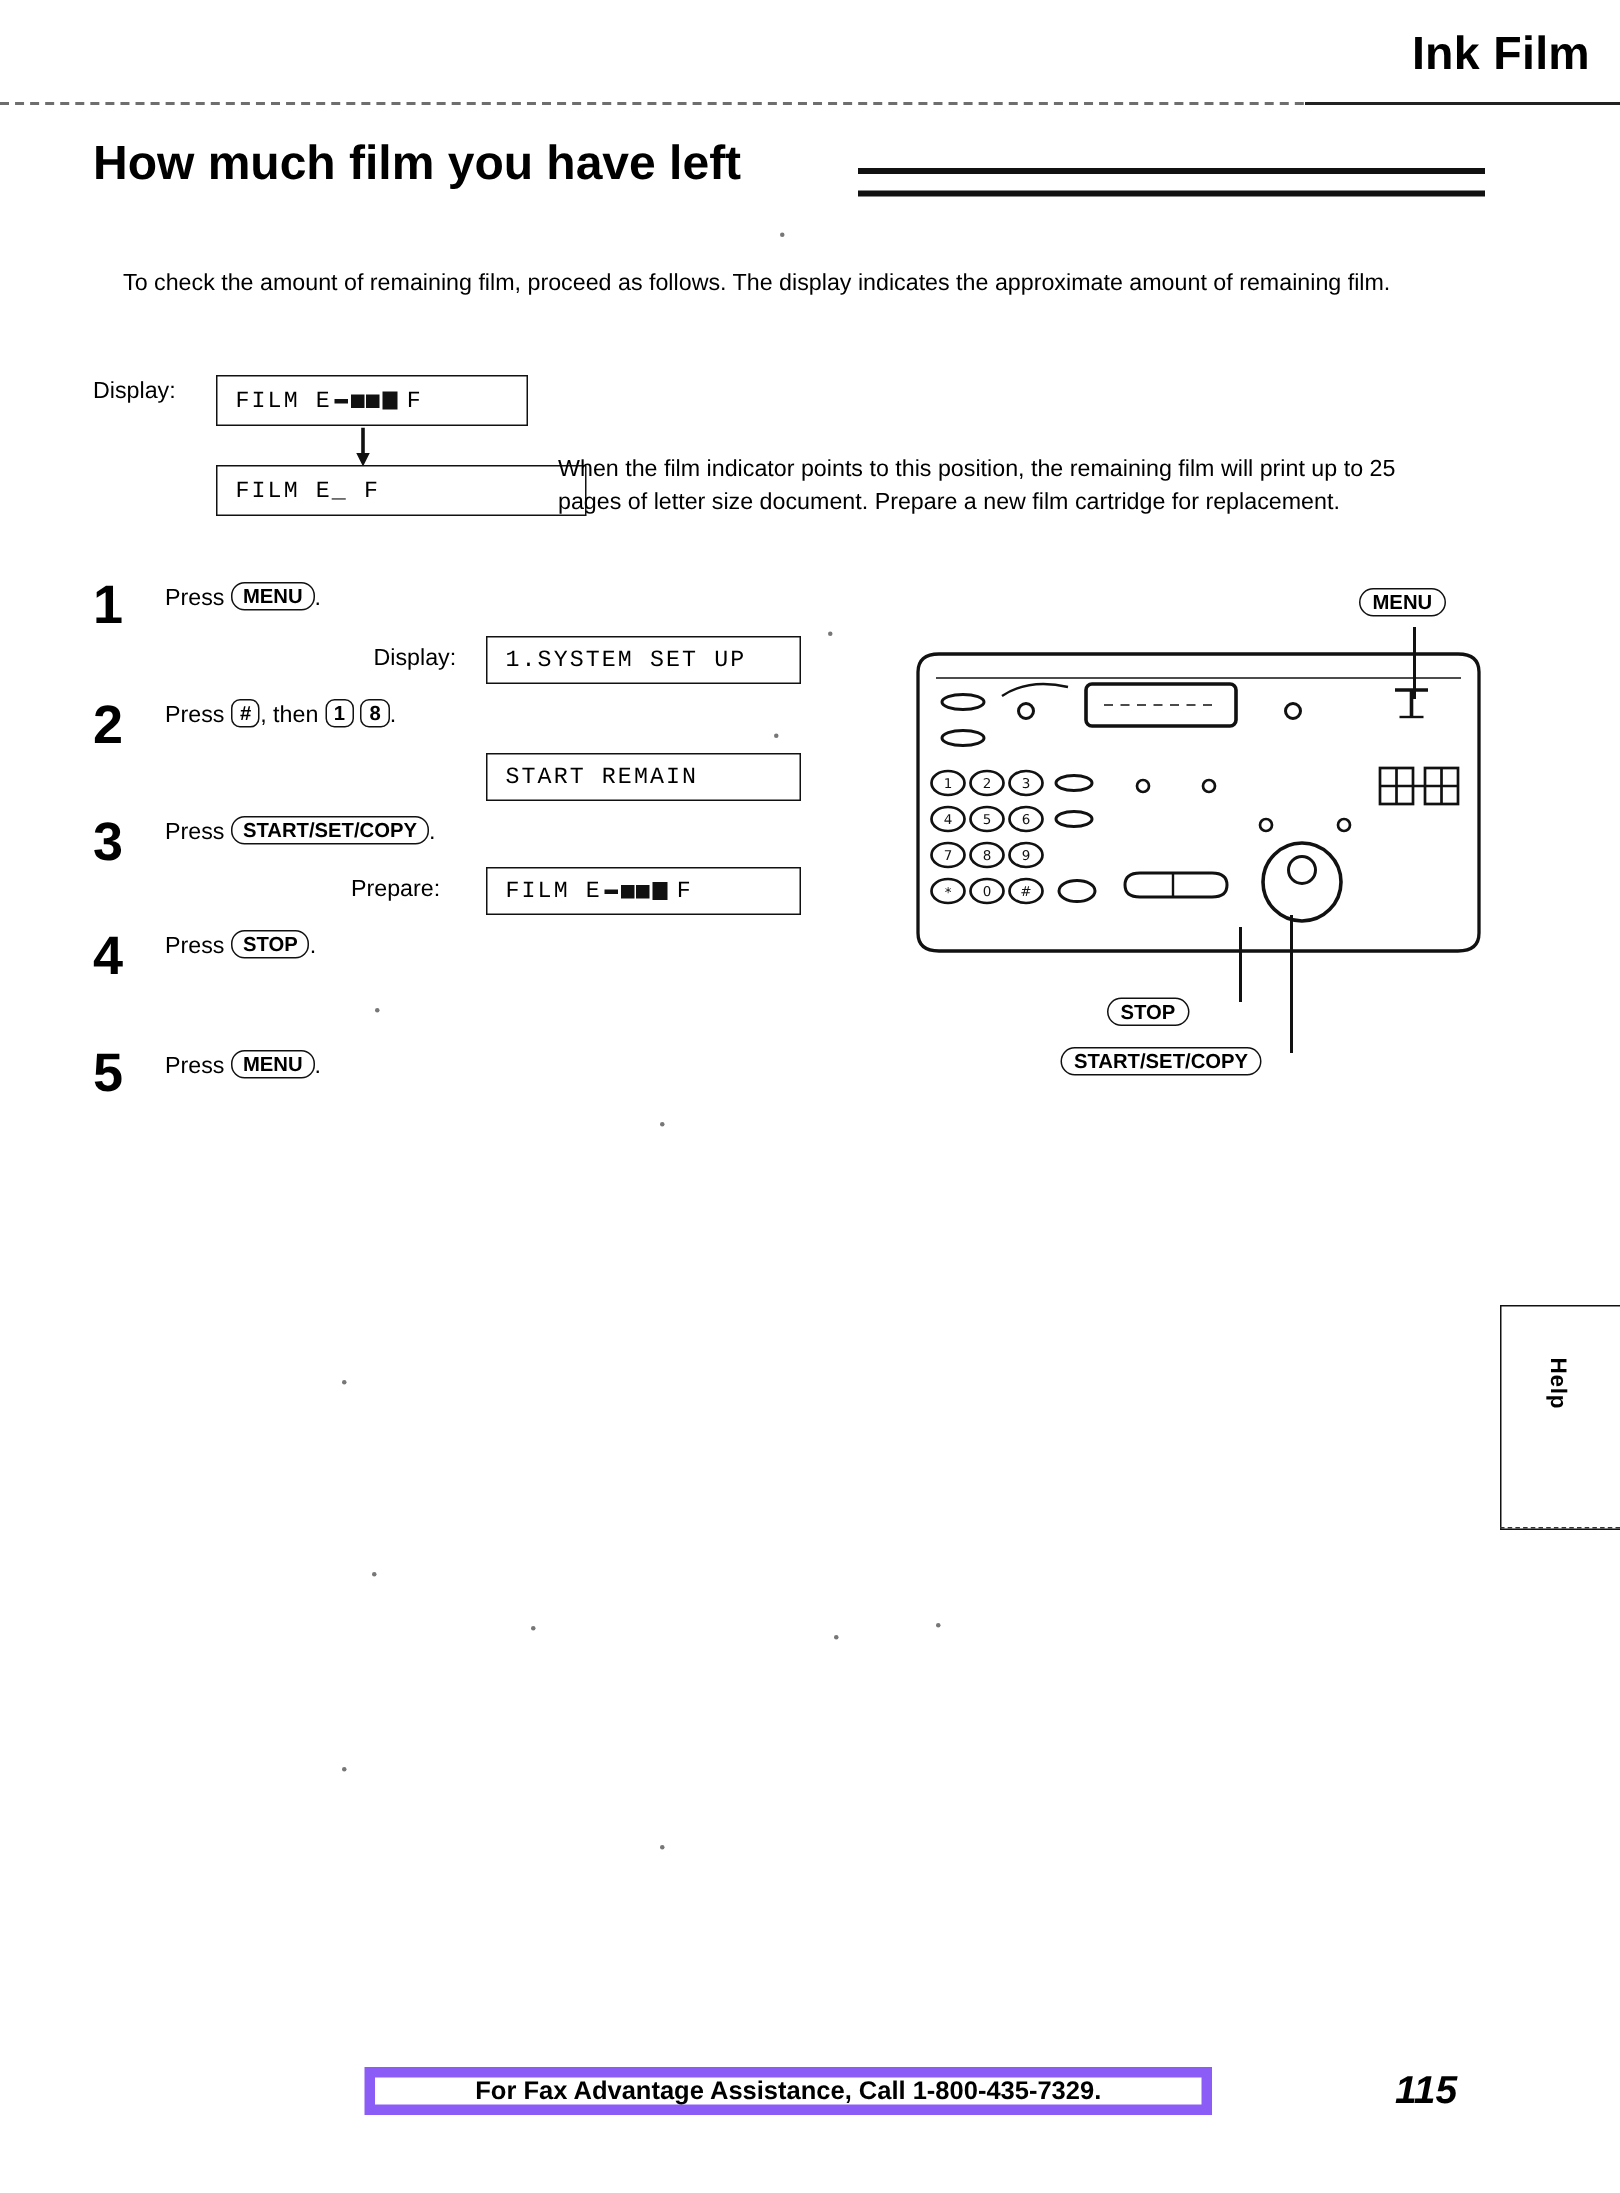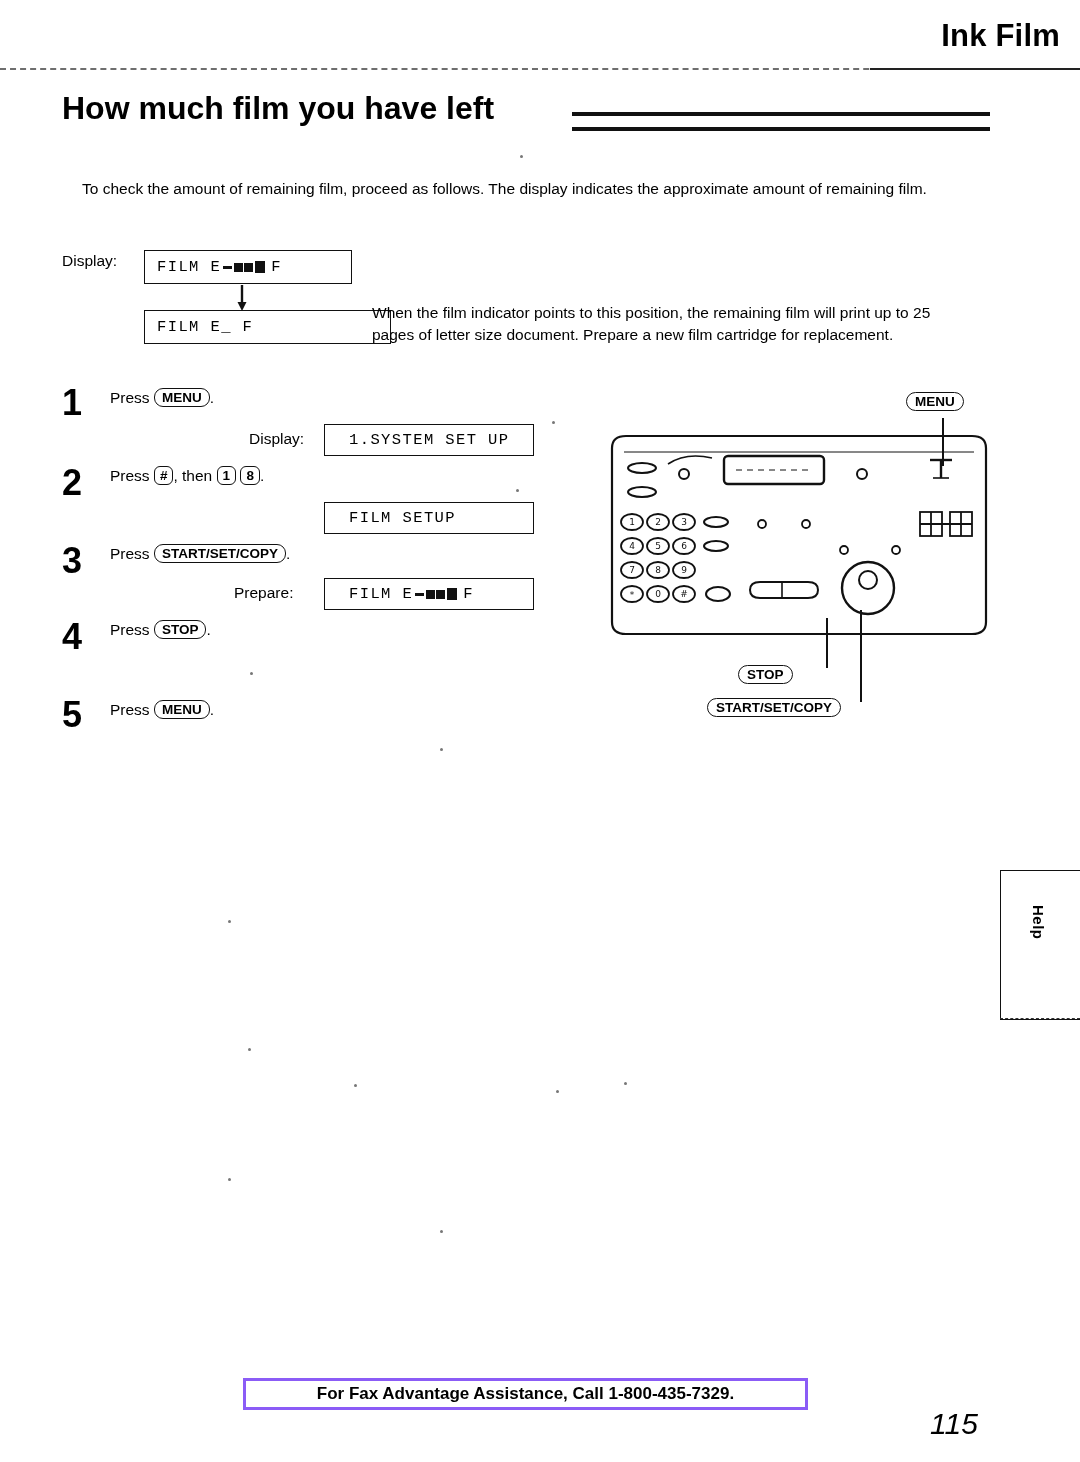--- a/index.html
+++ b/index.html
@@ -182,21 +182,21 @@
   }
   .lcd-step {
     position: absolute;
     height: 32px;
     border: 1.6px solid #111;
     font-family: "Liberation Mono", monospace;
     font-size: 15.5px;
     letter-spacing: 1.4px;
     display: flex;
     align-items: center;
-    padding-left: 24px;
+    padding-left: 12px;
     box-sizing: border-box;
     background: #fff;
   }
   .inline-label {
     position: absolute;
     font-size: 15.5px;
   }
 
   
   #machine {
@@ -254,36 +254,35 @@
     letter-spacing: 0.5px;
   }
 
   
   #footer-box {
     position: absolute;
     left: 243px;
     top: 1378px;
     width: 565px;
     height: 32px;
-    border: 3px solid #8b5cf6;
+    border: 7px solid #8b5cf6;
     box-sizing: border-box;
     display: flex;
     align-items: center;
     justify-content: center;
     font-size: 17px;
     font-weight: bold;
   }
   #page-number {
     position: absolute;
     left: 930px;
     top: 1378px;
-    font-size: 30px;
+    font-size: 26px;
     font-style: italic;
-    font-weight: normal;
-    margin-top: 29px;
+    font-weight: bold;
   }
 
   
   .speck {
     position: absolute;
     width: 3px;
     height: 3px;
     background: #777;
     border-radius: 50%;
   }
@@ -332,21 +331,21 @@
   <div class="inline-label" style="left:249px; top:430px;">Display:</div>
   <div class="lcd-step" style="left:324px; top:424px; width:210px;">1.SYSTEM SET UP</div>
 
   <div class="step-num" style="left:62px; top:462px;">2</div>
   <div class="step-text" style="left:110px; top:466px;">
     <span>Press</span>
     <span class="keycap small">#</span><span>, then</span>
     <span class="keycap small">1</span>
     <span class="keycap small">8</span><span>.</span>
   </div>
-  <div class="lcd-step" style="left:324px; top:502px; width:210px;">FILM SETUP</div>
+  <div class="lcd-step" style="left:324px; top:502px; width:210px;">START REMAIN</div>
 
   <div class="step-num" style="left:62px; top:540px;">3</div>
   <div class="step-text" style="left:110px; top:544px;">
     <span>Press</span>
     <span class="keycap">START/SET/COPY</span><span>.</span>
   </div>
   <div class="inline-label" style="left:234px; top:584px;">Prepare:</div>
   <div class="lcd-step" style="left:324px; top:578px; width:210px;">
     <span>FILM  E</span>
     <span class="bar-seq">

